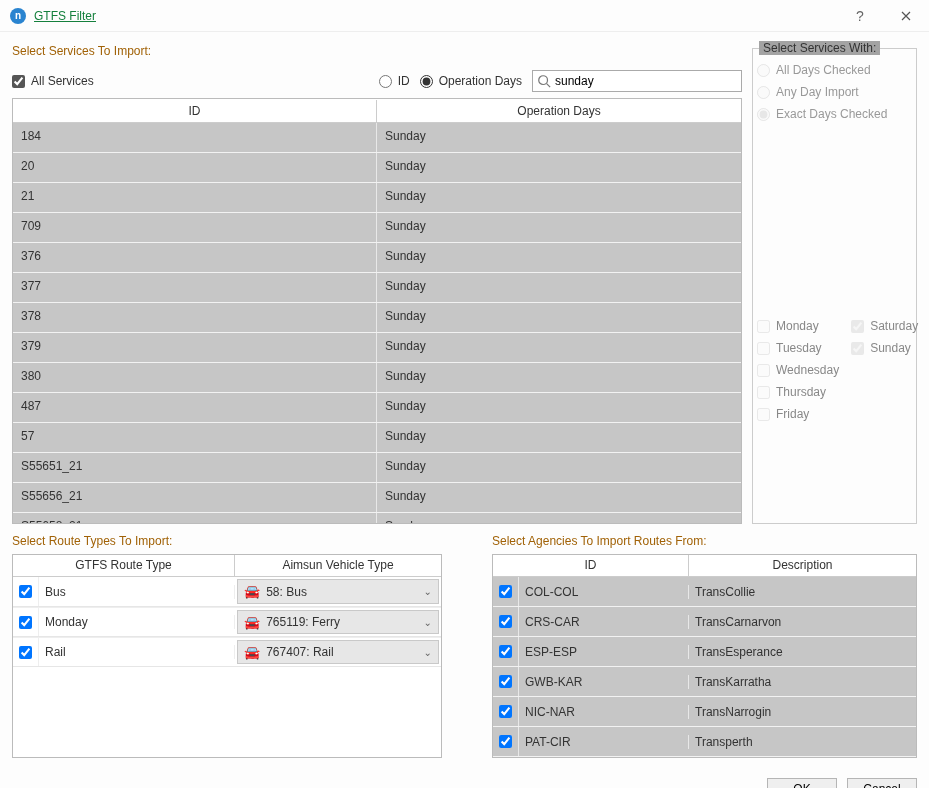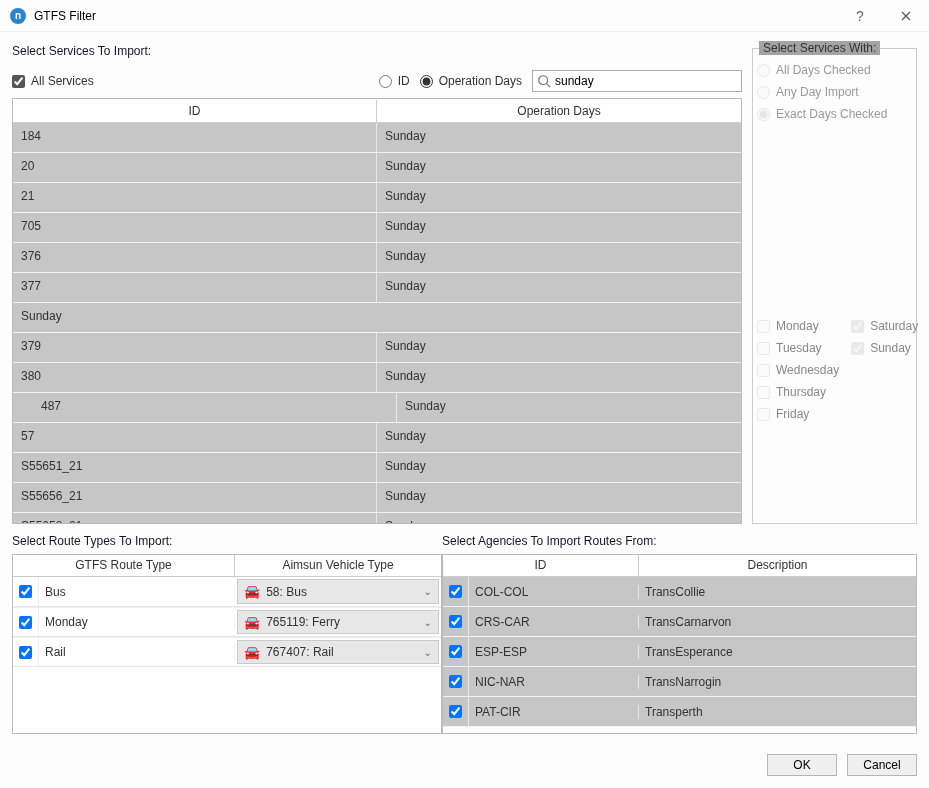--- a/index.html
+++ b/index.html
@@ -26,21 +26,21 @@
   border-radius: 50%;
   background: #2a84d0;
   display: inline-flex;
   align-items: center;
   justify-content: center;
   color: #fff;
   font-size: 10px;
   font-weight: bold;
   margin-right: 8px;
 }
-.titlebar-title { flex: 0 0 auto; color: #000000; }
+.titlebar-title { flex: 0 0 auto; color: #15803d; text-decoration: underline; }
 .titlebar-spacer { flex: 1; }
 .titlebar-btn {
   width: 46px; height: 32px;
   display: flex; align-items: center; justify-content: center;
   color: #666;
   font-size: 14px;
   cursor: pointer;
 }
 .content {
   flex: 1;
@@ -60,21 +60,21 @@
   flex-direction: column;
 }
 .right-side {
   width: 165px;
   border: 1px solid #ccc;
   padding: 2px 4px;
   display: flex;
   flex-direction: column;
   position: relative;
 }
-.section-label { margin-bottom: 6px; color: #0f172a; }
+.section-label { margin-bottom: 6px; color: #a16207; }
 .filter-row {
   display: flex;
   align-items: center;
   gap: 10px;
   margin: 6px 0;
 }
 .checkbox, .radio {
   display: inline-flex;
   align-items: center;
   gap: 6px;
@@ -158,20 +158,21 @@
   margin-top: auto;
   margin-bottom: 100px;
   display: flex;
   gap: 12px;
 }
 .days-col { display: flex; flex-direction: column; gap: 8px; }
 .days-col .checkbox { color: #888; }
 .days-col .checkbox input { opacity: 0.45; }
 .row-bottom {
   display: flex;
+  gap: 50px;
   flex: 1;
   margin-top: 4px;
 }
 .panel-routetypes { width: 430px; display: flex; flex-direction: column; }
 .panel-agencies { flex: 1; display: flex; flex-direction: column; }
 .rt-grid {
   border: 1px solid #bbb;
   flex: 1;
   display: flex;
   flex-direction: column;
@@ -334,44 +335,45 @@
             </div>
             <div class="grid-row">
               <div class="cell" style="width: 50%;">20</div>
               <div class="cell" style="flex: 1 1 0%; border-right: none;">Sunday</div>
             </div>
             <div class="grid-row">
               <div class="cell" style="width: 50%;">21</div>
               <div class="cell" style="flex: 1 1 0%; border-right: none;">Sunday</div>
             </div>
             <div class="grid-row">
-              <div class="cell" style="width: 50%;">705</div>
+              <div class="cell" style="width: 50%;">709</div>
               <div class="cell" style="flex: 1 1 0%; border-right: none;">Sunday</div>
             </div>
             <div class="grid-row">
               <div class="cell" style="width: 50%;">376</div>
               <div class="cell" style="flex: 1 1 0%; border-right: none;">Sunday</div>
             </div>
             <div class="grid-row">
               <div class="cell" style="width: 50%;">377</div>
               <div class="cell" style="flex: 1 1 0%; border-right: none;">Sunday</div>
             </div>
             <div class="grid-row">
+              <div class="cell" style="width: 50%;">378</div>
               <div class="cell" style="flex: 1 1 0%; border-right: none;">Sunday</div>
             </div>
             <div class="grid-row">
               <div class="cell" style="width: 50%;">379</div>
               <div class="cell" style="flex: 1 1 0%; border-right: none;">Sunday</div>
             </div>
             <div class="grid-row">
               <div class="cell" style="width: 50%;">380</div>
               <div class="cell" style="flex: 1 1 0%; border-right: none;">Sunday</div>
             </div>
             <div class="grid-row">
-              <div class="cell" style="width: 50%; margin-left: 20px;">487</div>
+              <div class="cell" style="width: 50%;">487</div>
               <div class="cell" style="flex: 1 1 0%; border-right: none;">Sunday</div>
             </div>
             <div class="grid-row">
               <div class="cell" style="width: 50%;">57</div>
               <div class="cell" style="flex: 1 1 0%; border-right: none;">Sunday</div>
             </div>
             <div class="grid-row">
               <div class="cell" style="width: 50%;">S55651_21</div>
               <div class="cell" style="flex: 1 1 0%; border-right: none;">Sunday</div>
             </div>
@@ -518,20 +520,27 @@
               <div class="cell-check">
                 <input type="checkbox" checked="" style="">
               </div>
               <div class="cell-id">ESP-ESP</div>
               <div class="cell-desc">TransEsperance</div>
             </div>
             <div class="ag-row">
               <div class="cell-check">
                 <input type="checkbox" checked="" style="">
               </div>
+              <div class="cell-id">GWB-KAR</div>
+              <div class="cell-desc">TransKarratha</div>
+            </div>
+            <div class="ag-row">
+              <div class="cell-check">
+                <input type="checkbox" checked="" style="">
+              </div>
               <div class="cell-id">NIC-NAR</div>
               <div class="cell-desc">TransNarrogin</div>
             </div>
             <div class="ag-row">
               <div class="cell-check">
                 <input type="checkbox" checked="" style="">
               </div>
               <div class="cell-id">PAT-CIR</div>
               <div class="cell-desc">Transperth</div>
             </div>

